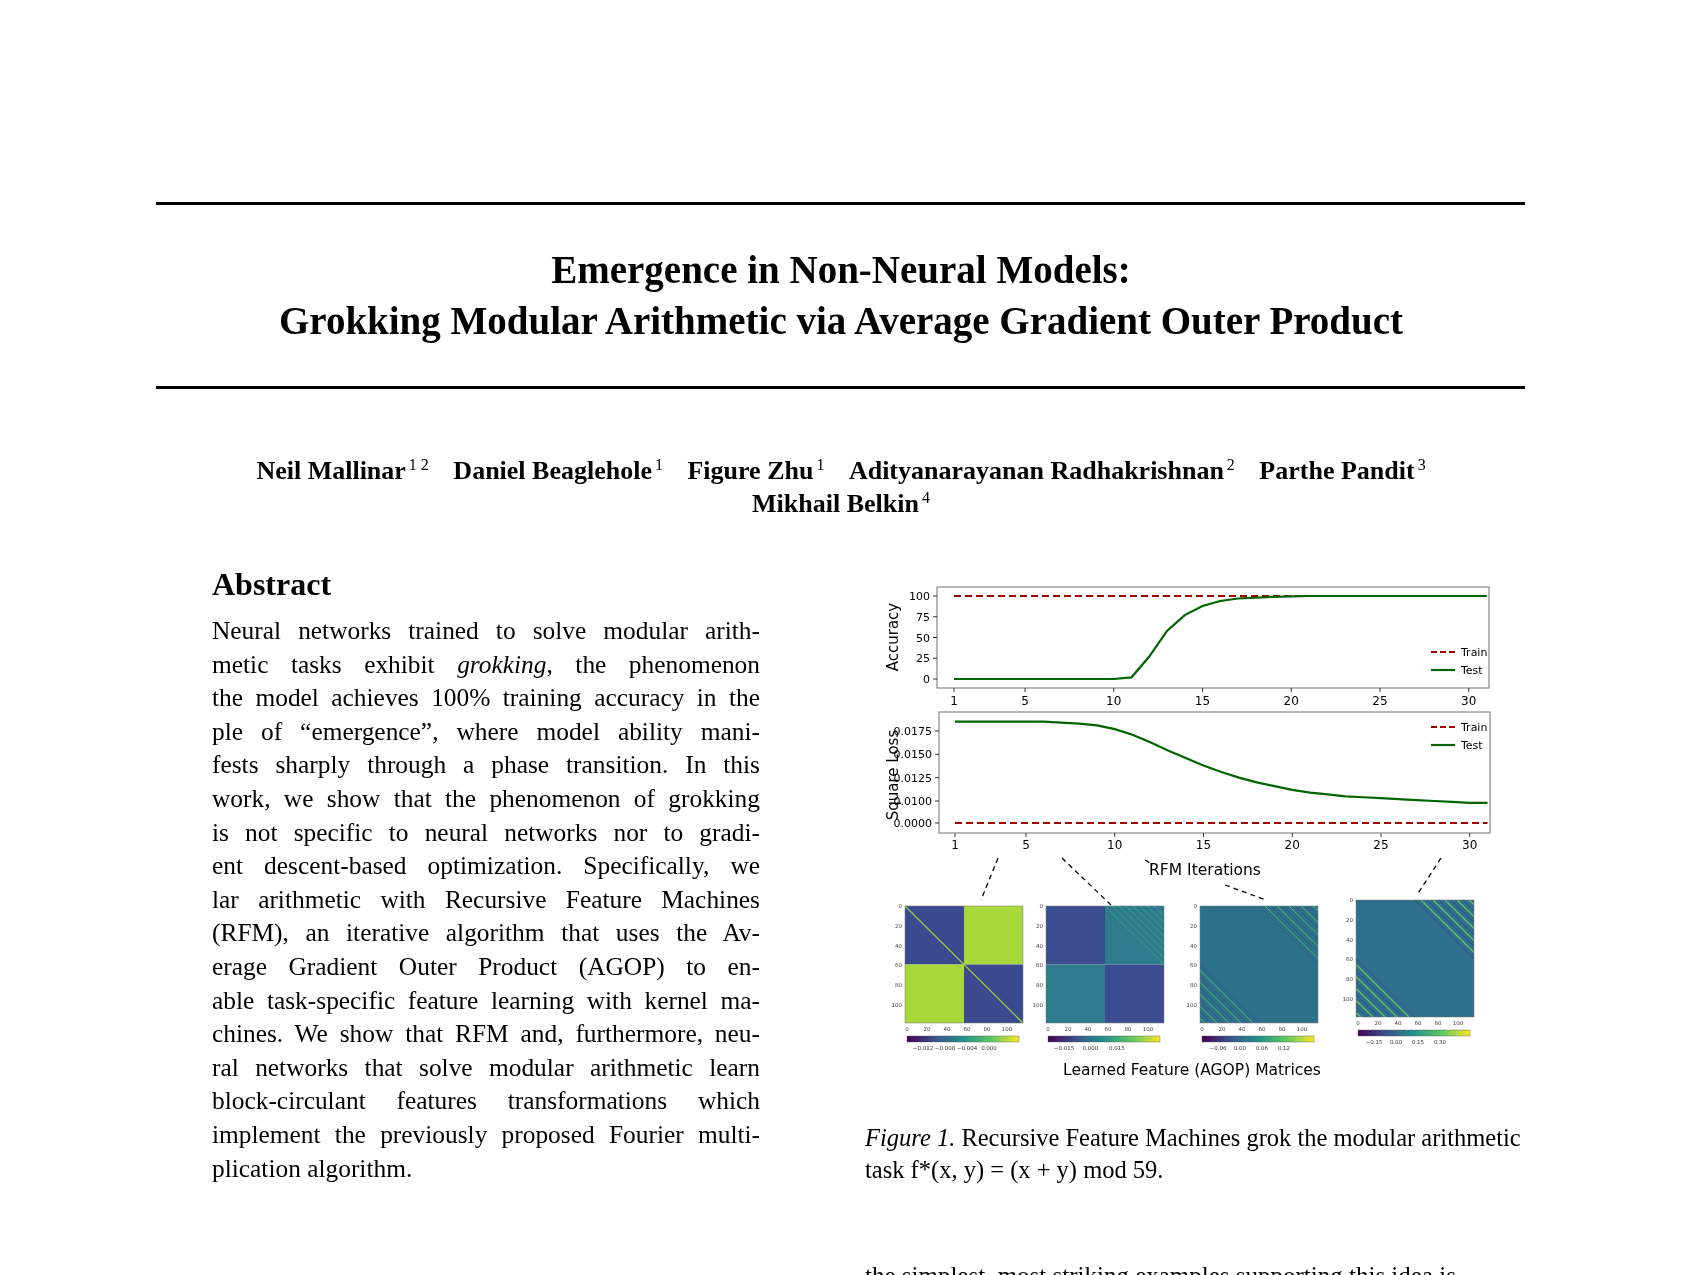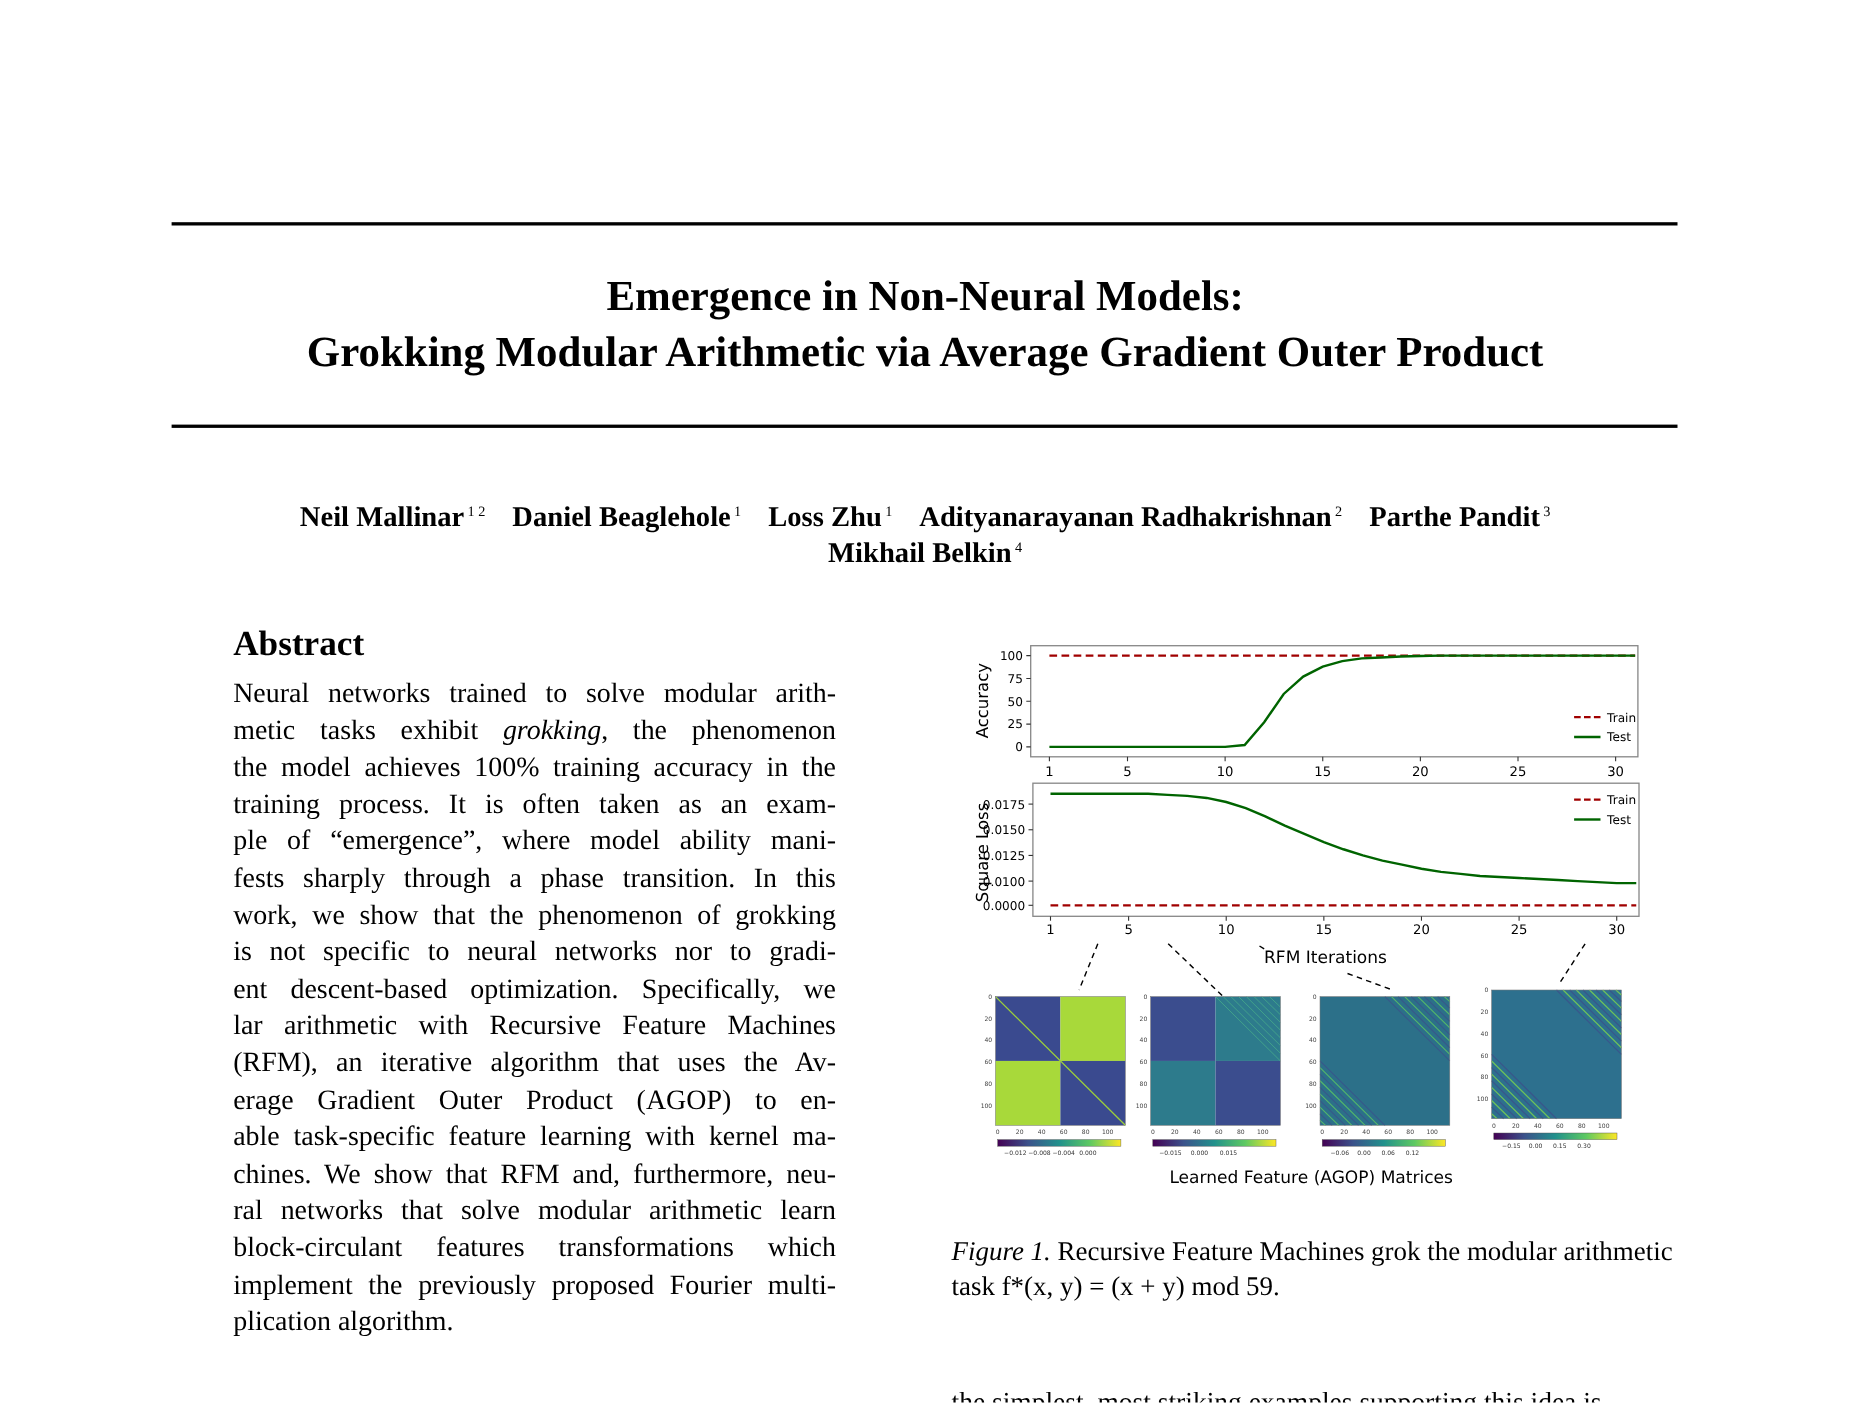--- a/index.html
+++ b/index.html
@@ -1,20 +1,20 @@
 <!DOCTYPE html>
 <html><head>
 <meta charset="utf-8">
 <style>
   html, body { margin:0; padding:0; background:#fff; }
   body { width:1700px; height:1275px; position:relative; overflow:hidden; font-family:"Liberation Serif", serif; color:#000; }
   .rule { position:absolute; left:156px; width:1369px; height:3px; background:#000; }
   .title { position:absolute; left:0; width:1682px; text-align:center; font-weight:bold; font-size:39px; line-height:51px; }
   .authors { position:absolute; left:0; width:1682px; text-align:center; font-weight:bold; font-size:26px; line-height:33px; }
-  .authors sup { font-weight:normal; font-size:13px; vertical-align:9px; margin-left:3px; }
+  .authors sup { font-weight:normal; font-size:16px; vertical-align:9px; margin-left:3px; }
   .author { margin:0 9px; }
   .abstract-h { position:absolute; left:212px; width:546px; text-align:left; font-weight:bold; font-size:32px; top:566px; }
   .abstract { position:absolute; left:212px; width:548px; top:614px; font-size:25.4px; line-height:33.6px; text-align:justify; }
   .abstract .line { display:block; text-align:justify; text-align-last:justify; white-space:nowrap; }
   .abstract .line.last { text-align-last:left; }
   .fig { position:absolute; left:880px; top:575px; width:640px; height:520px; }
   .caption { position:absolute; left:865px; top:1122px; width:660px; font-size:24.5px; line-height:32px; }
   .bottom { position:absolute; left:865px; top:1262px; font-size:25px; }
   .sans { font-family:"DejaVu Sans", sans-serif; }
 </style>
@@ -22,34 +22,33 @@
 <body>
 
 <div class="rule" style="top:202px;"></div>
 <div class="title" style="top:244px;">Emergence in Non-Neural Models:</div>
 <div class="title" style="top:295px;">Grokking Modular Arithmetic via Average Gradient Outer Product</div>
 <div class="rule" style="top:386px;"></div>
 
 <div class="authors" style="top:448px;">
   <span class="author"><span>Neil Mallinar</span><sup>1 2</sup></span>
   <span class="author"><span>Daniel Beaglehole</span><sup>1</sup></span>
-  <span class="author"><span>Loss Zhu</span><sup>1</sup></span>
+  <span class="author"><span>Figure Zhu</span><sup>1</sup></span>
   <span class="author"><span>Adityanarayanan Radhakrishnan</span><sup>2</sup></span>
   <span class="author"><span>Parthe Pandit</span><sup>3</sup></span>
 </div>
 <div class="authors" style="top:481px;">
   <span class="author"><span>Mikhail Belkin</span><sup>4</sup></span>
 </div>
 
 <div class="abstract-h">Abstract</div>
 <div class="abstract" id="abstract">
     <span class="line">Neural networks trained to solve modular arith-</span>
     <span class="line">metic tasks exhibit <i>grokking</i>, the phenomenon</span>
     <span class="line">the model achieves 100% training accuracy in the</span>
-    <span class="line">training process.  It is often taken as an exam-</span>
     <span class="line">ple of “emergence”, where model ability mani-</span>
     <span class="line">fests sharply through a phase transition.  In this</span>
     <span class="line">work, we show that the phenomenon of grokking</span>
     <span class="line">is not specific to neural networks nor to gradi-</span>
     <span class="line">ent descent-based optimization. Specifically, we</span>
     <span class="line">lar arithmetic with Recursive Feature Machines</span>
     <span class="line">(RFM), an iterative algorithm that uses the Av-</span>
     <span class="line">erage Gradient Outer Product (AGOP) to en-</span>
     <span class="line">able task-specific feature learning with kernel ma-</span>
     <span class="line">chines. We show that RFM and, furthermore, neu-</span>

